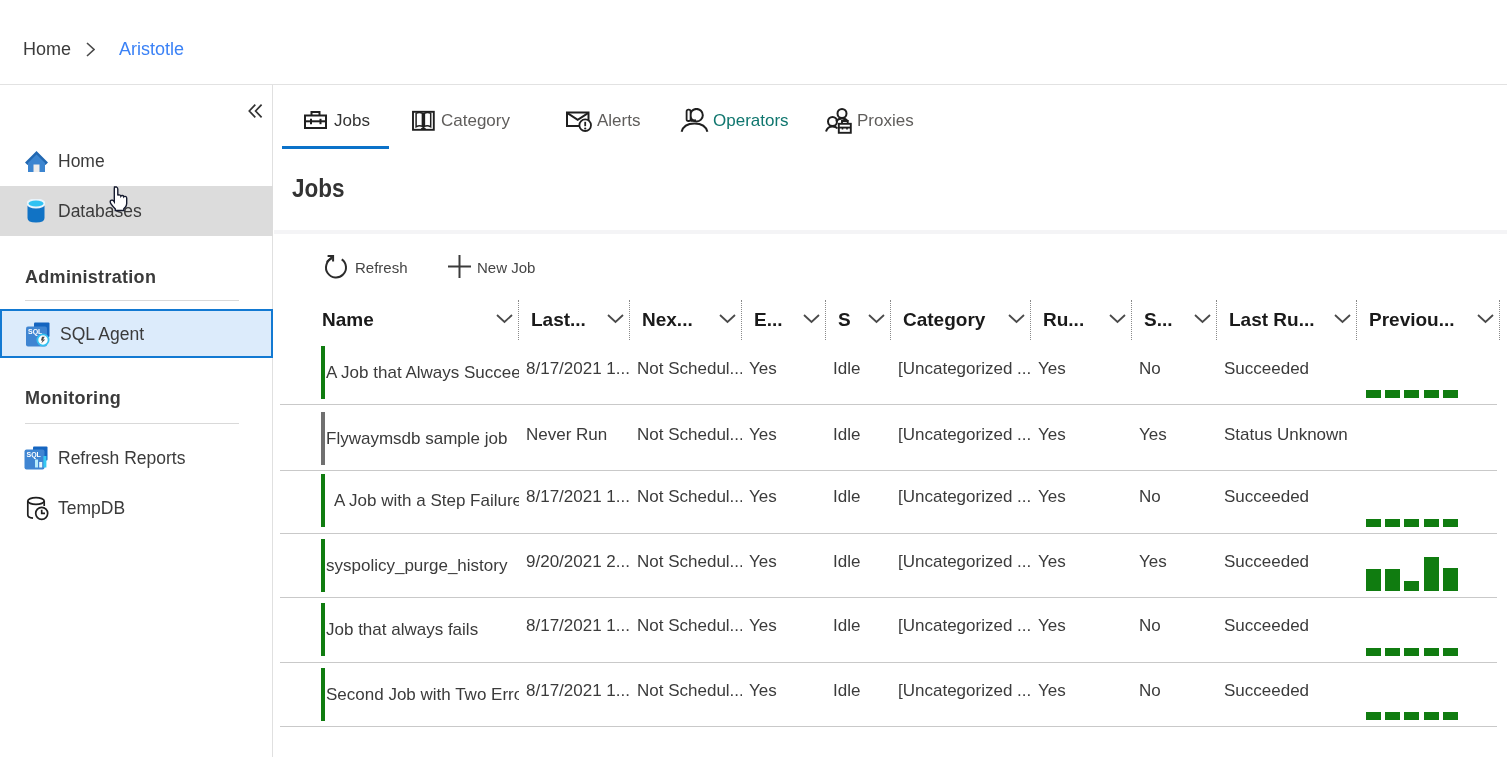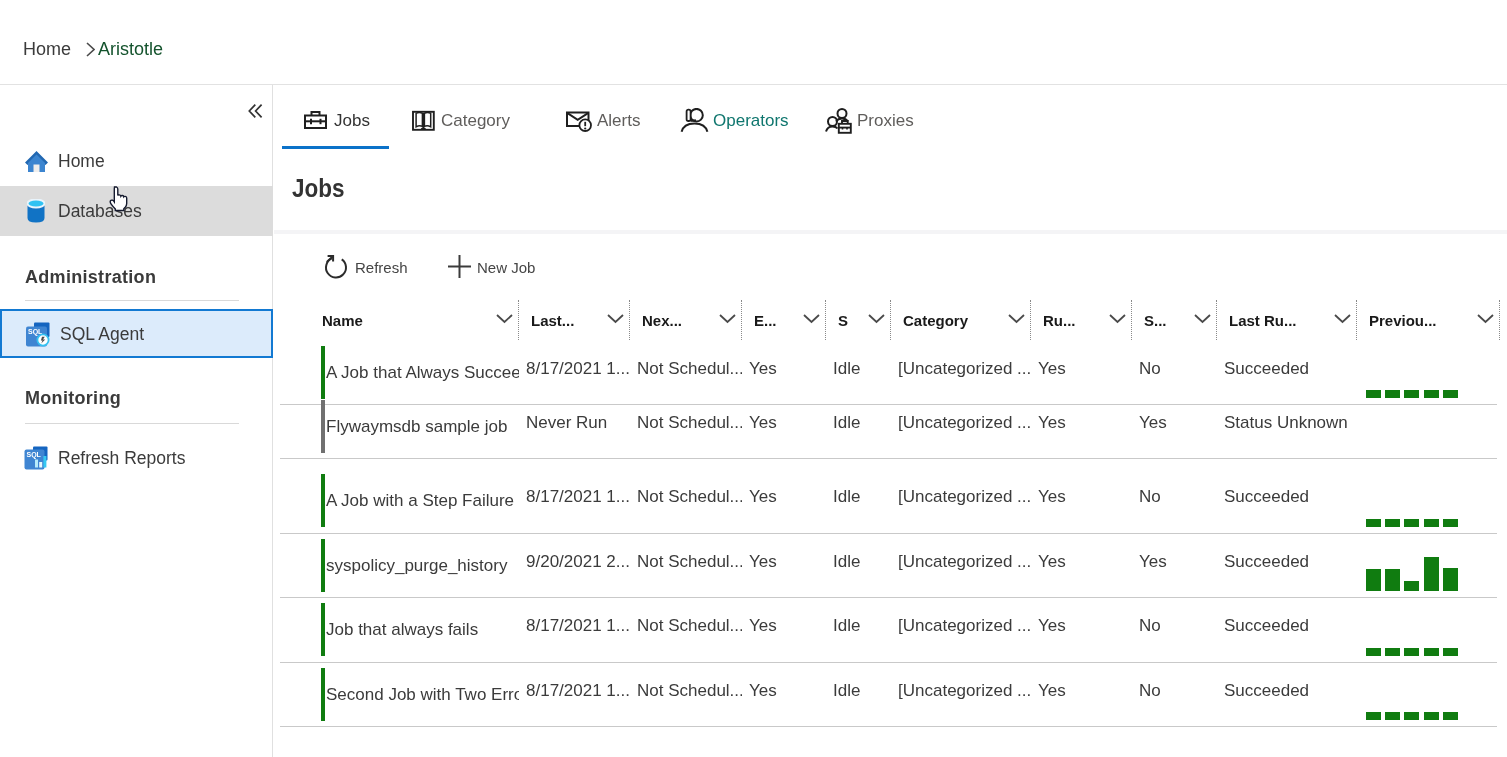--- a/index.html
+++ b/index.html
@@ -4,21 +4,21 @@
 <style>
 * { margin:0; padding:0; box-sizing:border-box; }
 html,body { width:1507px; height:757px; overflow:hidden; background:#fff;
   font-family:"Liberation Sans", sans-serif; }
 .abs { position:absolute; }
 #stage { position:relative; width:1507px; height:757px;margin-top:28px; }
 
 
 #topline { left:0; top:56px; width:1507px; height:1px; background:#e2e2e2; }
 #crumb-home { left:23px; top:11px; font-size:18px; color:#3b3b3b; }
-#crumb-srv  { left:98px; top:11px; font-size:18px; color:#14532d; }
+#crumb-srv  { left:119px; top:11px; font-size:18px; color:#3b82f6; }
 
 
 #sidebar { left:0; top:57px; width:273px; height:700px; background:#fff; border-right:1px solid #e0e0e0; }
 
 .navrow { left:0; width:273px; height:50px; }
 .navrow .lbl { position:absolute; left:58px; top:50%; transform:translateY(-50%); font-size:17.5px; color:#3b3b3b; }
 #row-home { top:51px; }
 #row-db { top:101px; background:#dcdcdc; }
 .sechead { left:25px; font-size:18px; font-weight:bold; color:#3b3b3b; letter-spacing:0.3px; }
 .secline { left:25px; width:214px; height:1px; background:#d9d9d9; }
@@ -33,21 +33,21 @@
 
 .tablbl { top:83px; font-size:17px; }
 #tab-underline { left:282px; top:118px; width:107px; height:3px; background:#0b72c9; }
 #jobs-h1 { left:292px; top:146px; font-size:25px; font-weight:bold; color:#333; transform:scaleX(0.9); transform-origin:0 0; display:inline-block; }
 #toolbar-line { left:274px; top:202px; width:1233px; height:3.5px; background:#f4f4f6; }
 .toollbl { top:231px; font-size:15px; color:#454545; }
 
 
 #grid { left:280px; top:272px; width:1220px; height:426px; }
 .hcell { position:absolute; top:0; height:40px; border-right:1px dotted #8a8a8a; }
-.hcell .t { position:absolute; left:12px; top:50%; transform:translateY(-50%); font-size:15px; font-weight:bold; color:#1a1a1a; white-space:nowrap; }
+.hcell .t { position:absolute; left:12px; top:50%; transform:translateY(-50%); font-size:19px; font-weight:bold; color:#1a1a1a; white-space:nowrap; }
 .hcell svg { position:absolute; right:5px; top:14px; }
 .grow { position:absolute; left:0; width:1217px; height:64.4px; border-bottom:1px solid #c9c9c9; }
 .cell { position:absolute; top:0; height:64px; line-height:55px; font-size:17px; color:#3b3b3b; white-space:nowrap; overflow:hidden; padding-left:7px; }
 .cell.nm { line-height:64px; }
 .ind { position:absolute; left:41px; top:5px; width:4px; height:53px; background:#107c10; }
 .chart { position:absolute; left:1086px; bottom:6px; width:130px; height:40px; }
 .chart div { position:absolute; bottom:0; width:15px; background:#107c10; }
 </style>
 </head>
 <body>
@@ -97,20 +97,30 @@
       <svg class="abs" style="left:24px;top:13px" width="24" height="24" viewBox="0 0 24 24">
         <rect x="9" y="0.5" width="14.5" height="14" rx="1" fill="#1565c0"></rect>
         <rect x="0.5" y="3.5" width="20" height="20" rx="2" fill="#3f85d2"></rect>
         <text x="2.5" y="11" font-size="7" font-weight="bold" fill="#fff" font-family="Liberation Sans">SQL</text>
         <rect x="11" y="13.5" width="3" height="8" fill="#b8ecfb"></rect>
         <rect x="15.2" y="16" width="3" height="5.5" fill="#e8f9fe"></rect>
         <rect x="19.4" y="10" width="3" height="11.5" fill="#35c9f2"></rect>
       </svg>
       <span class="lbl">Refresh Reports</span>
     </div>
+    <div class="abs navrow" id="row-tempdb">
+      <svg class="abs" style="left:26px;top:13px" width="23" height="25" viewBox="0 0 23 25">
+        <ellipse cx="10" cy="5" rx="8.2" ry="3.4" fill="none" stroke="#1f1f1f" stroke-width="1.7"></ellipse>
+        <path d="M1.8 5 L1.8 19 Q1.8 21.5 7 22.2" fill="none" stroke="#1f1f1f" stroke-width="1.7"></path>
+        <path d="M18.2 5 L18.2 10" fill="none" stroke="#1f1f1f" stroke-width="1.7"></path>
+        <circle cx="15.7" cy="17.3" r="6" fill="#fff" stroke="#1f1f1f" stroke-width="1.7"></circle>
+        <path d="M15.7 13.8 L15.7 17.3 L19 17.3" fill="none" stroke="#1f1f1f" stroke-width="1.7"></path>
+      </svg>
+      <span class="lbl">TempDB</span>
+    </div>
 
     <svg class="abs" style="left:109px;top:101px" width="22" height="26" viewBox="0 0 22 26">
       <path d="M5.5 1 L7.5 1 Q8.6 1.6 8.8 3 L8.8 9.5 Q9.1 8.8 10.3 8.9 Q11.5 9 11.8 10.2 Q12.2 9.4 13.4 9.5 Q14.6 9.7 14.8 10.8 Q15.3 10.2 16.3 10.4 Q17.6 10.7 17.7 12 L17.7 17.5 Q17.6 19.5 16.4 21 L14.8 22.8 L14.8 24.5 L6.3 24.5 L6.3 23 Q3.2 19.6 2 17.8 Q0.8 16 1.4 14.9 Q2.1 13.8 3.4 14.2 Q4.6 14.7 5.3 15.8 L5.3 3 Q5.4 1.6 5.5 1 Z" fill="#fff" stroke="#151a2e" stroke-width="1.4"></path>
     </svg>
   </div>
 
   <svg class="abs" style="left:303px;top:80px" width="25" height="25" viewBox="0 0 25 25">
     <rect x="2" y="7.5" width="21" height="12.5" fill="none" stroke="#1f1f1f" stroke-width="2"></rect>
     <path d="M8.5 7.5 L8.5 4 L16.5 4 L16.5 7.5" fill="none" stroke="#1f1f1f" stroke-width="2"></path>
     <line x1="2" y1="13.3" x2="23" y2="13.3" stroke="#1f1f1f" stroke-width="2"></line>
@@ -245,35 +255,35 @@
         <div class="cell" style="left:852px;width:85px">No</div>
         <div class="cell" style="left:937px;width:140px">Succeeded</div>
         <div class="chart">
           <div style="left:0.0px;height:8px"></div>
           <div style="left:19.2px;height:8px"></div>
           <div style="left:38.4px;height:8px"></div>
           <div style="left:57.599999999999994px;height:8px"></div>
           <div style="left:76.8px;height:8px"></div>
         </div>
       </div>
-    <div class="grow" style="top:95px">
+    <div class="grow" style="top:107px">
         <div class="ind" style="background:#707070"></div>
         <div class="cell nm" style="left:46px;width:193px;padding-left:0">Flywaymsdb sample job</div>
         <div class="cell" style="left:239px;width:111px">Never Run</div>
         <div class="cell" style="left:350px;width:112px">Not Schedul...</div>
         <div class="cell" style="left:462px;width:84px">Yes</div>
         <div class="cell" style="left:546px;width:65px">Idle</div>
         <div class="cell" style="left:611px;width:140px">[Uncategorized ...</div>
         <div class="cell" style="left:751px;width:101px">Yes</div>
         <div class="cell" style="left:852px;width:85px">Yes</div>
         <div class="cell" style="left:937px;width:140px">Status Unknown</div>
       </div>
     <div class="grow" style="top:169.4px">
         <div class="ind" style="background:#107c10"></div>
-        <div class="cell nm" style="left:46px;width:193px;padding-left:0">A Job with a Step Failure</div>
+        <div class="cell nm" style="left:46px;width:193px;padding-left:8px">A Job with a Step Failure</div>
         <div class="cell" style="left:239px;width:111px">8/17/2021 1...</div>
         <div class="cell" style="left:350px;width:112px">Not Schedul...</div>
         <div class="cell" style="left:462px;width:84px">Yes</div>
         <div class="cell" style="left:546px;width:65px">Idle</div>
         <div class="cell" style="left:611px;width:140px">[Uncategorized ...</div>
         <div class="cell" style="left:751px;width:101px">Yes</div>
         <div class="cell" style="left:852px;width:85px">No</div>
         <div class="cell" style="left:937px;width:140px">Succeeded</div>
         <div class="chart">
           <div style="left:0.0px;height:8px"></div>

